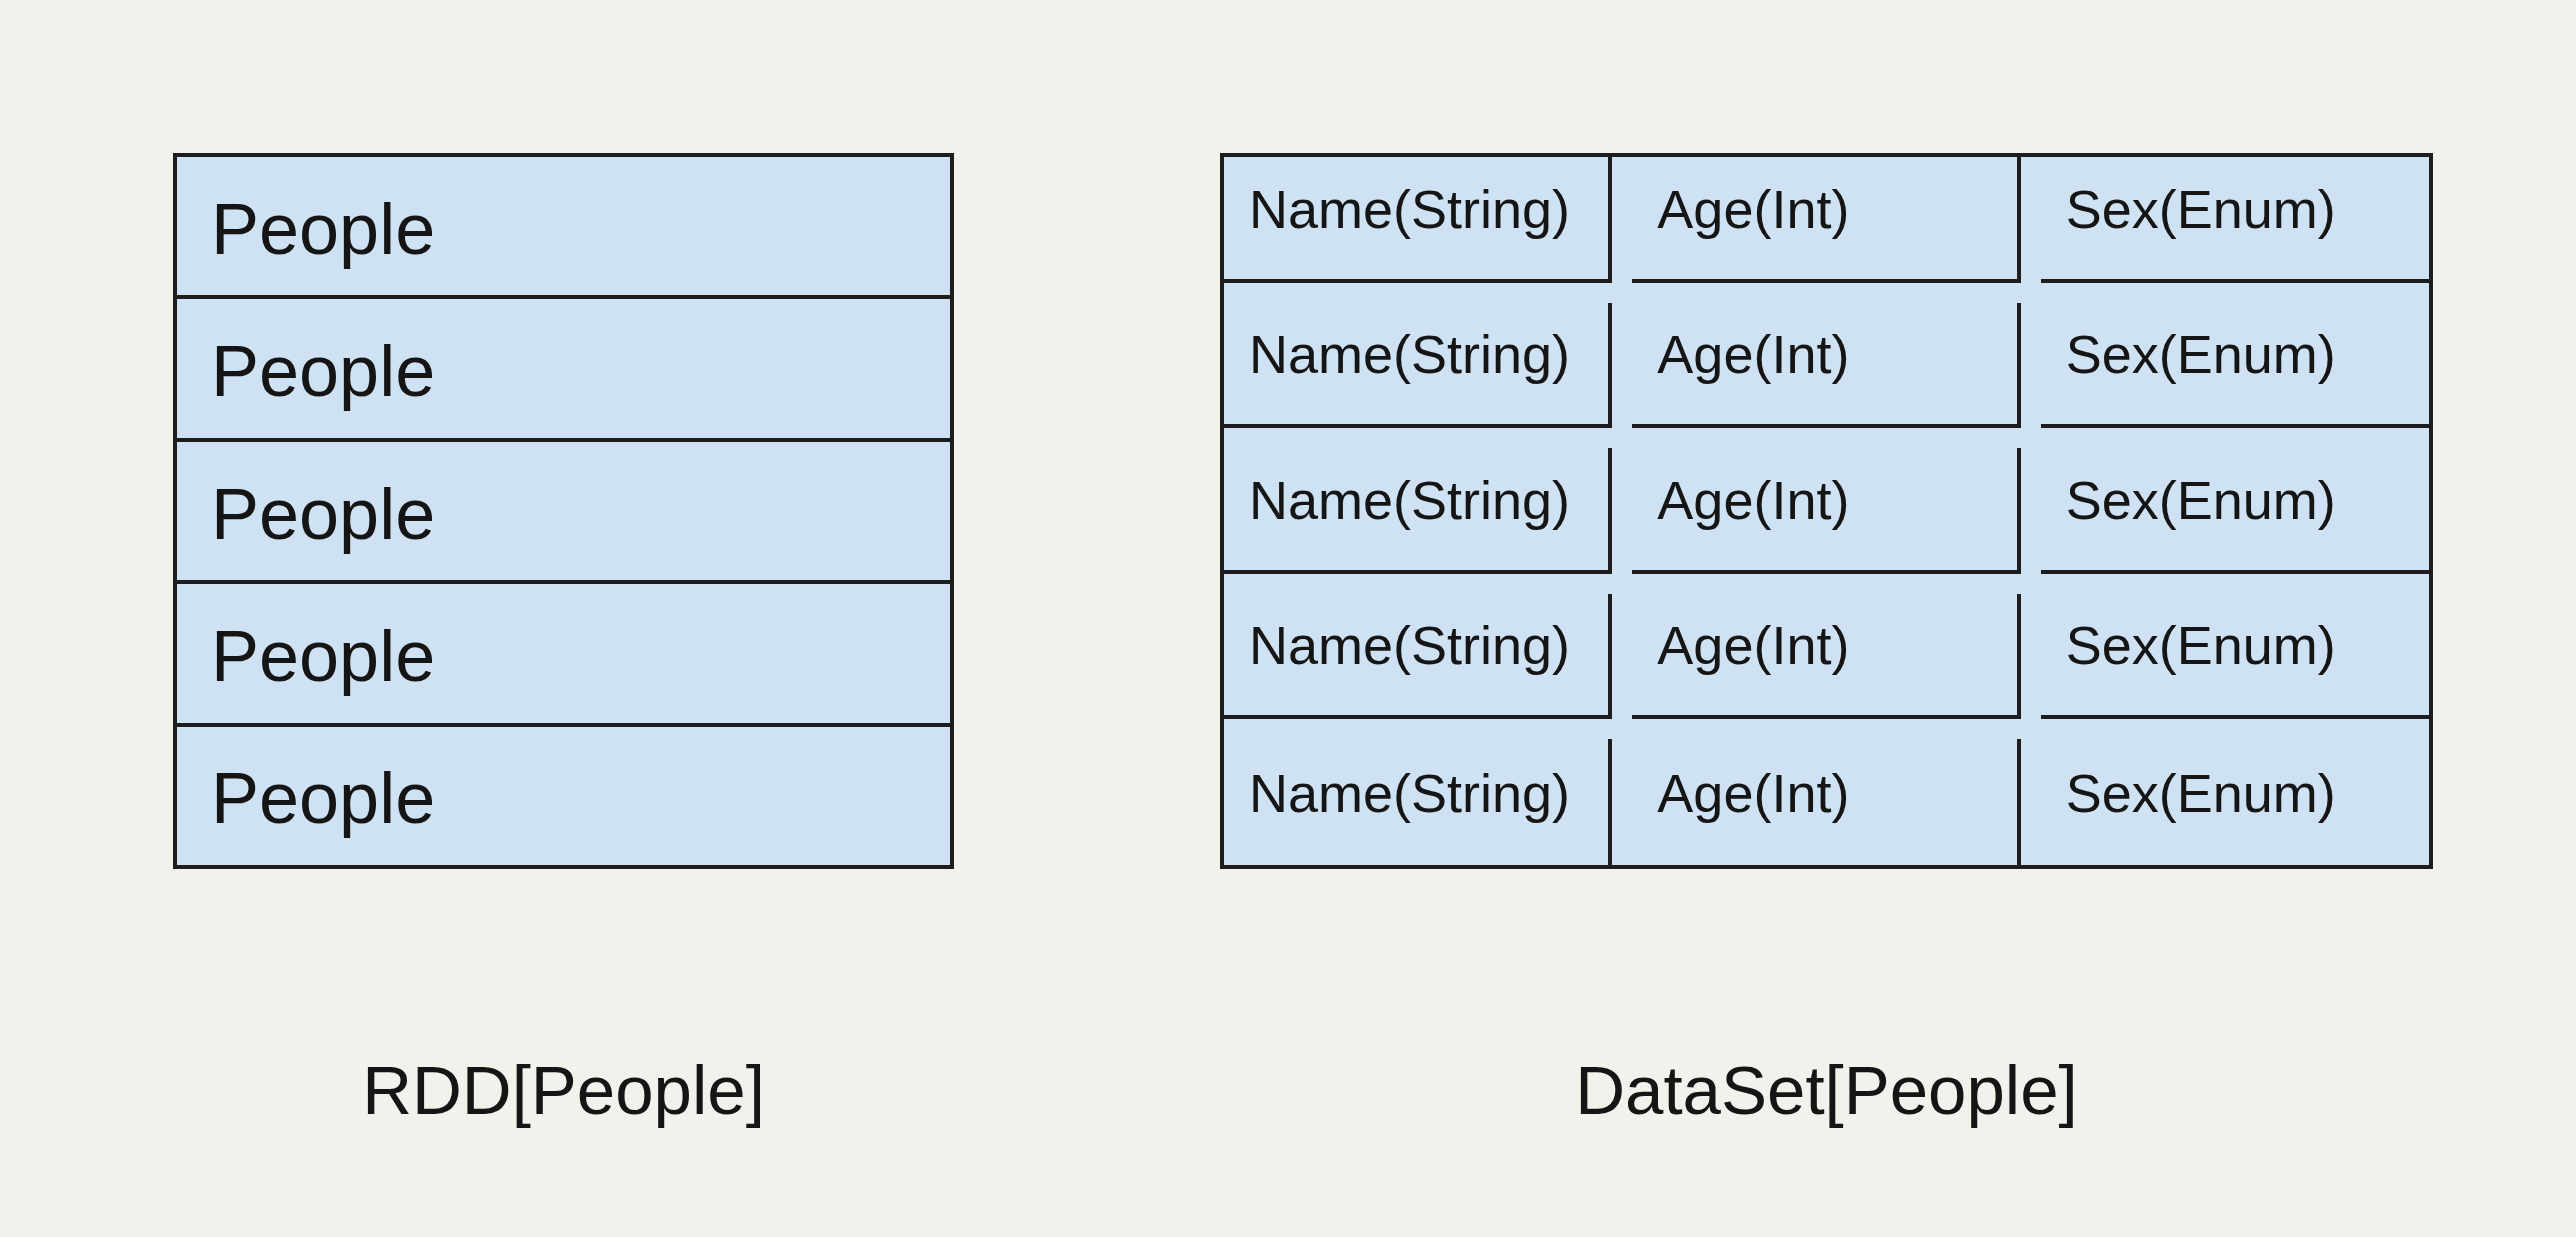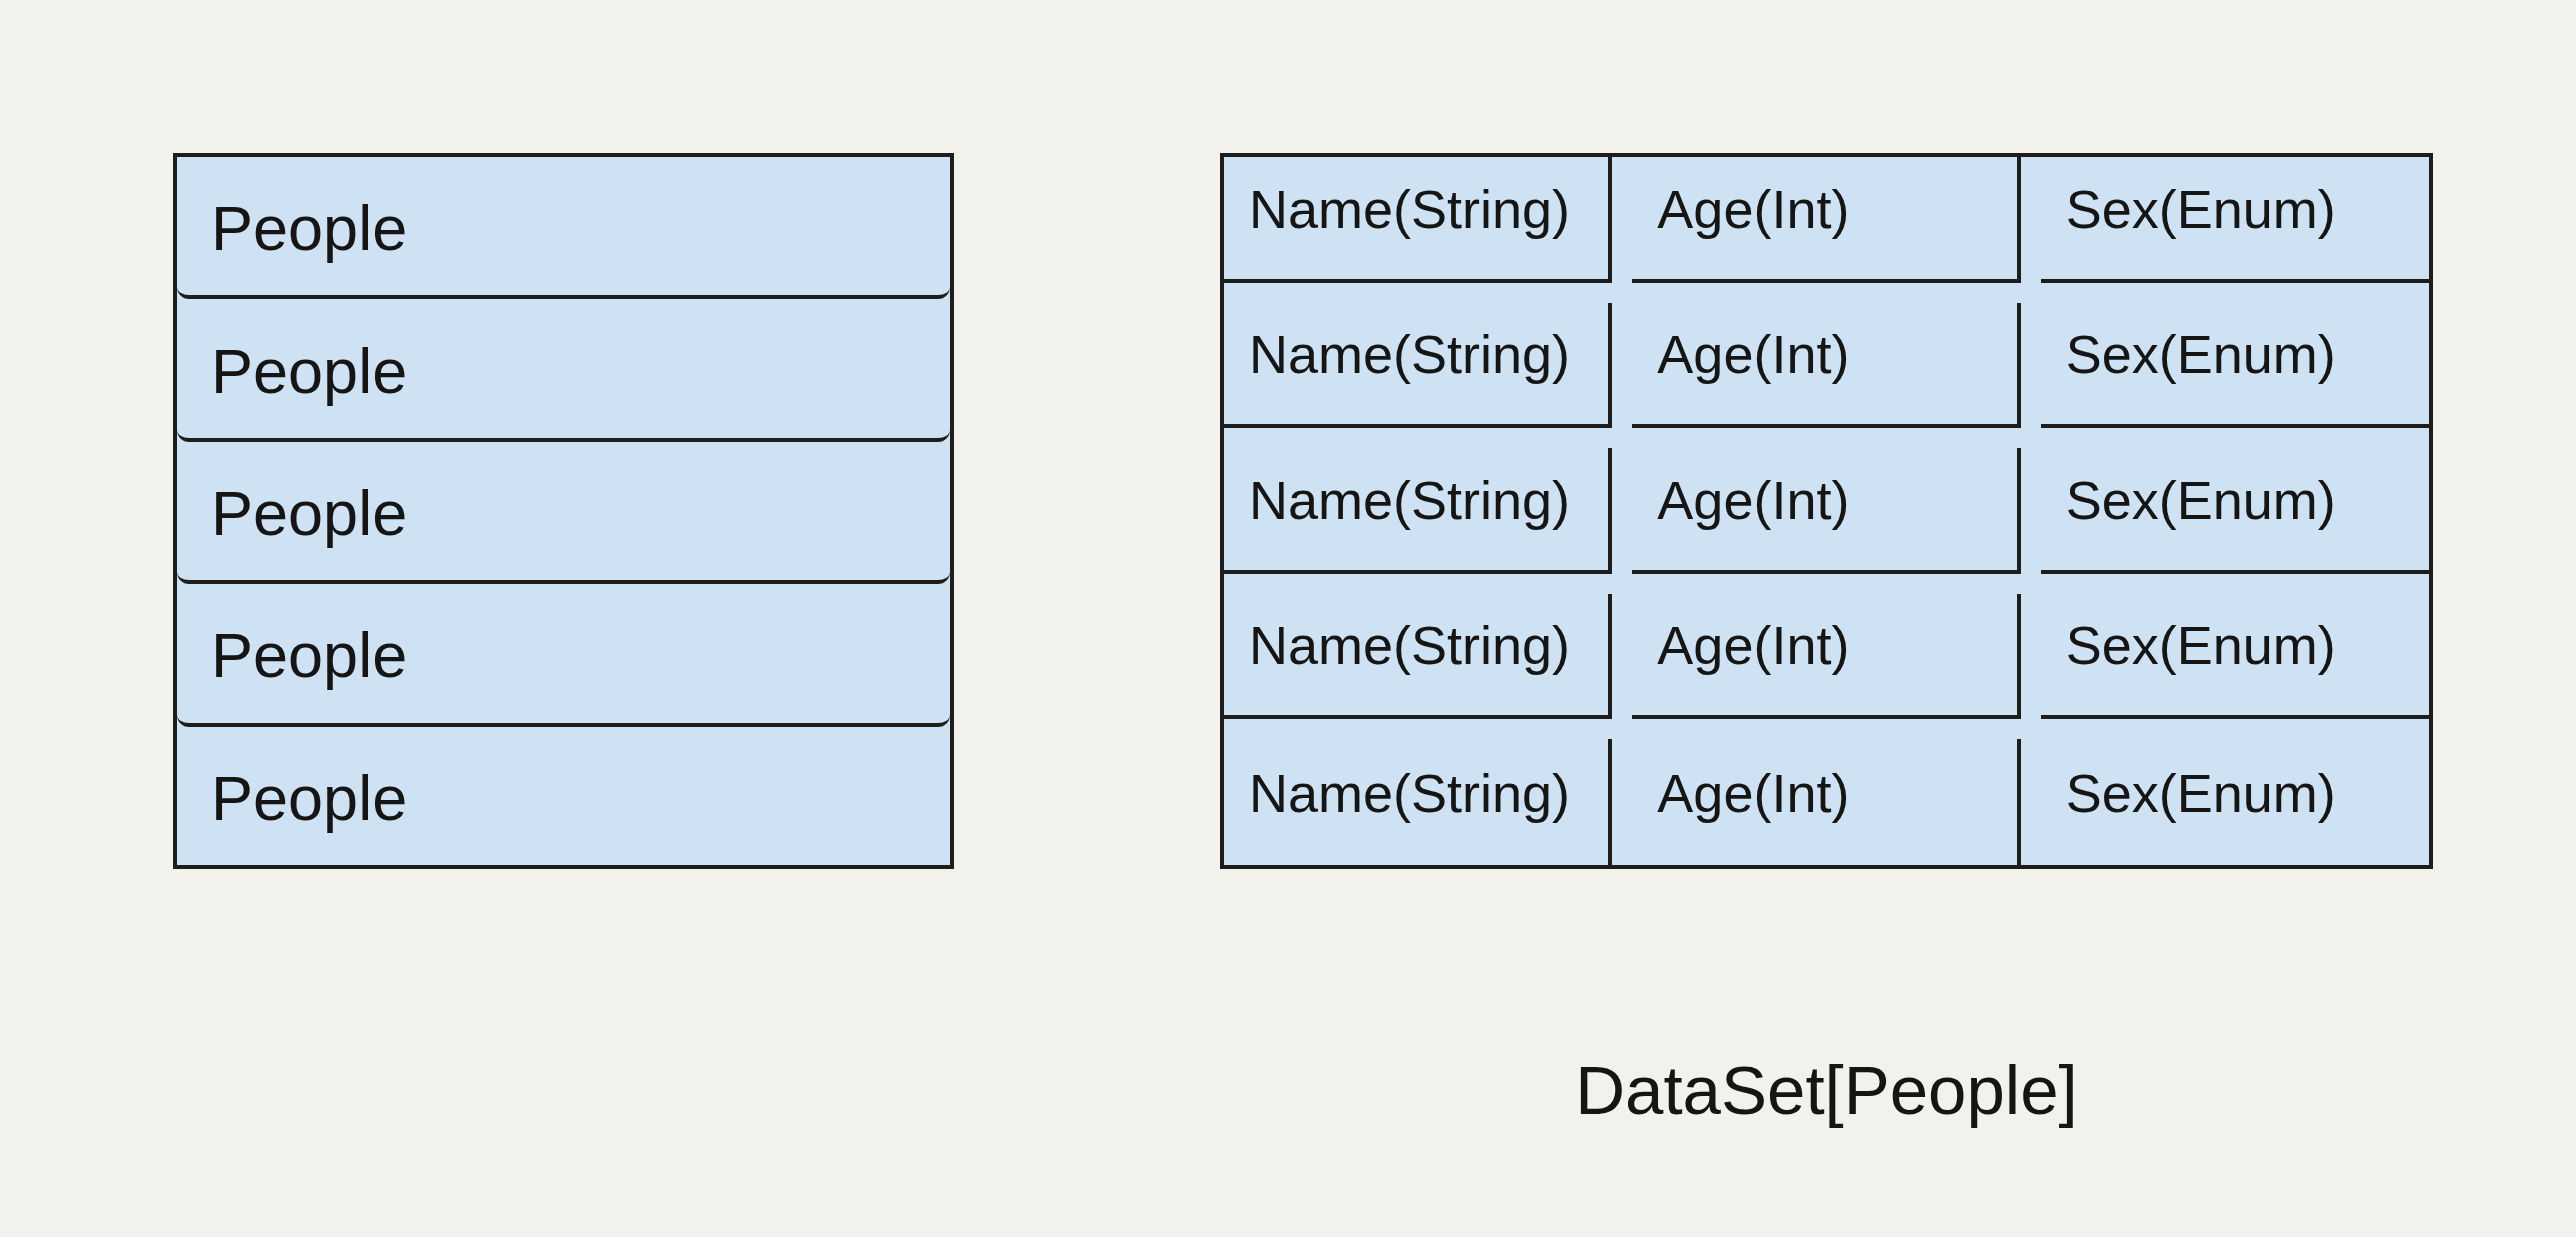--- a/index.html
+++ b/index.html
@@ -32,24 +32,23 @@
     display: flex;
     flex-direction: column;
   }
   .rdd-row {
     flex: 1 1 0;
     display: flex;
     align-items: center;
     padding-left: 34px;
     padding-top: 5px;
     border-bottom: 4.9px solid var(--line);
-    font-size: 63px;
+    font-size: 72px;
     line-height: 1;
     white-space: nowrap;
-    border-radius: 12px;
   }
   .rdd-row:last-child { border-bottom: none; }
 
   
   .dataset-table {
     position: absolute;
     left: 1220px;
     top: 153px;
     width: 1213px;
     height: 716px;
@@ -115,16 +114,17 @@
 
     <div class="dataset-cell">Name(String)</div>
     <div class="dataset-cell">Age(Int)</div>
     <div class="dataset-cell">Sex(Enum)</div>
 
     <div class="dataset-cell">Name(String)</div>
     <div class="dataset-cell">Age(Int)</div>
     <div class="dataset-cell">Sex(Enum)</div>
   </div>
 
+  <div class="caption caption-rdd">RDD[People]</div>
   <div class="caption caption-dataset">DataSet[People]</div>
 
 </div>
 
 
 </body></html>

